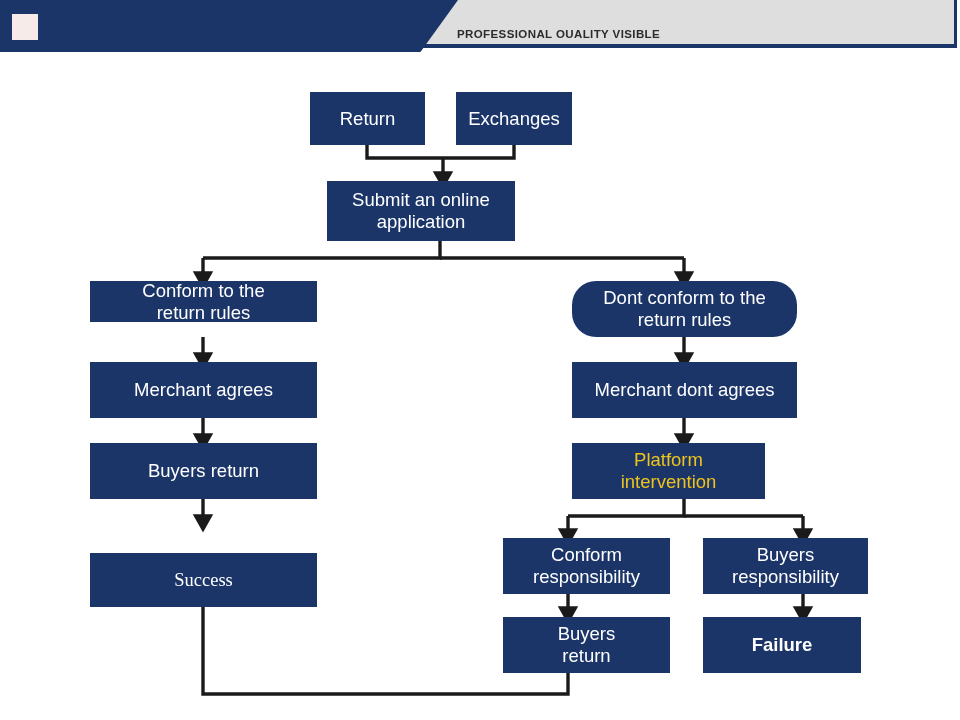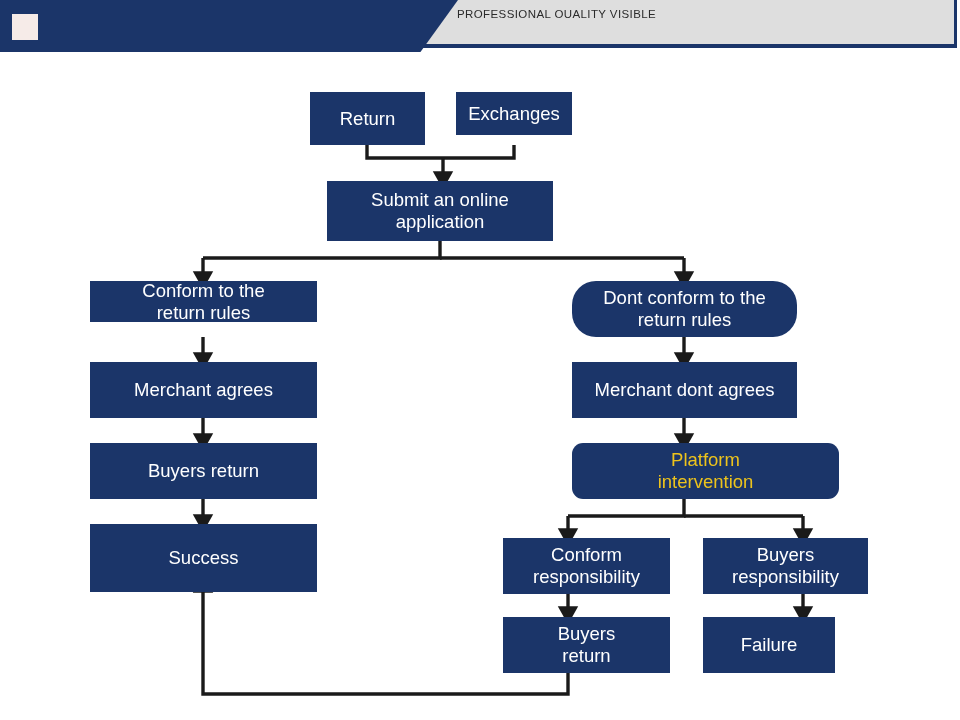--- a/index.html
+++ b/index.html
@@ -60,25 +60,26 @@
     font-size: 31px;
     letter-spacing: 0.3px;
     color: #ffffff;
     font-weight: normal;
     line-height: 40px;
     white-space: nowrap;
   }
   #header-subtitle {
     position: absolute;
     left: 457px;
-    top: 8px;
+    top: 28px;
     font-size: 11.5px;
     letter-spacing: 0.4px;
     color: #2b2b2b;
     white-space: nowrap;
+    font-weight: bold;
   }
 
   
   #flow-canvas {
     position: absolute;
     left: 0;
     top: 53px;
     width: 960px;
     height: 667px;
   }
@@ -152,46 +153,46 @@
 
       <path d="M568,541 L568,562" marker-end="url(#arrow)"></path>
       <path d="M803,541 L803,562" marker-end="url(#arrow)"></path>
 
       <path d="M568,620 L568,641 L203,641 L203,531" marker-end="url(#arrow)"></path>
     </g>
   </svg>
 
   <div class="node" style="left:310px; top:39px; width:115px; height:53px;">Return</div>
 
-  <div class="node" style="left:456px; top:39px; width:116px; height:43px;">Exchanges</div>
+  <div class="node" style="left:456px; top:39px; width:116px; height:53px;">Exchanges</div>
 
-  <div class="node" style="left:327px; top:128px; width:226px; height:60px;">Submit an online
+  <div class="node" style="left:327px; top:128px; width:188px; height:60px;">Submit an online
 application</div>
 
   <div class="node" style="left:90px; top:228px; width:227px; height:41px;">Conform to the
 return rules</div>
 
   <div class="node" style="left:572px; top:228px; width:225px; height:56px;border-radius:24px;">Dont conform to the
 return rules</div>
 
   <div class="node" style="left:572px; top:309px; width:225px; height:56px;">Merchant dont agrees</div>
 
   <div class="node" style="left:90px; top:309px; width:227px; height:56px;">Merchant agrees</div>
 
   <div class="node" style="left:90px; top:390px; width:227px; height:56px;">Buyers return</div>
 
-  <div class="node accent" style="left:572px; top:390px; width:267px; height:56px;border-radius:11px;">Platform
+  <div class="node accent" style="left:572px; top:390px; width:193px; height:56px;">Platform
 intervention</div>
 
-  <div class="node" style="left:90px; top:471px; width:227px; height:68px;">Success</div>
+  <div class="node" style="left:90px; top:500px; width:227px; height:54px;font-family:Liberation Serif, serif;">Success</div>
 
   <div class="node" style="left:503px; top:485px; width:167px; height:56px;">Conform
 responsibility</div>
 
   <div class="node" style="left:703px; top:485px; width:165px; height:56px;">Buyers
 responsibility</div>
 
   <div class="node" style="left:503px; top:564px; width:167px; height:56px;">Buyers
 return</div>
 
-  <div class="node" style="left:703px; top:564px; width:132px; height:56px;">Failure</div>
+  <div class="node" style="left:703px; top:564px; width:158px; height:56px;font-weight:bold;">Failure</div>
 
 </div>
 
 </body></html>

